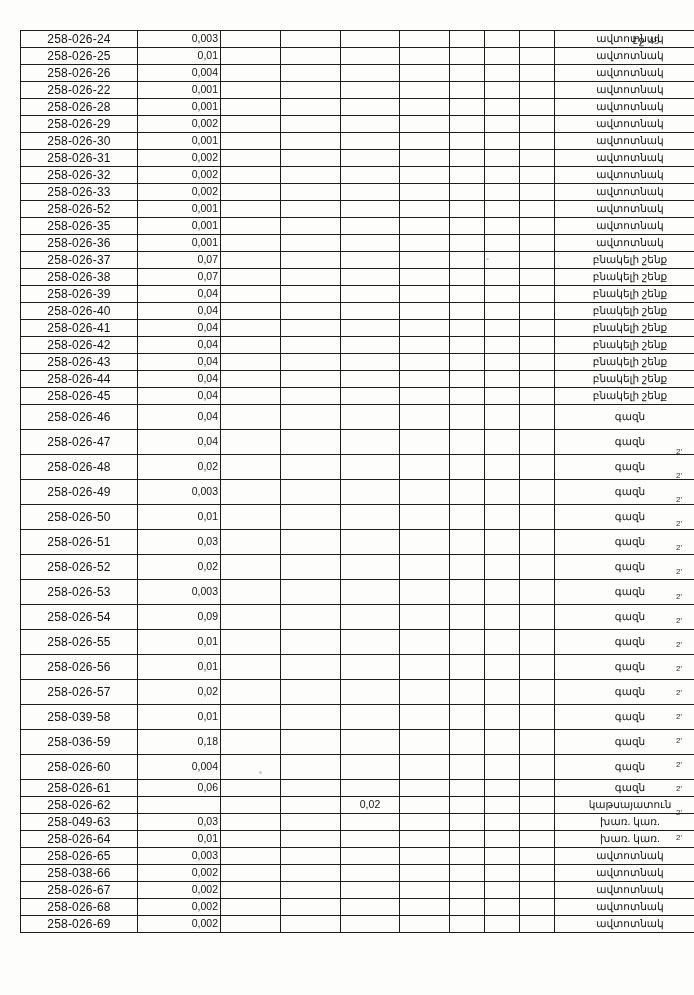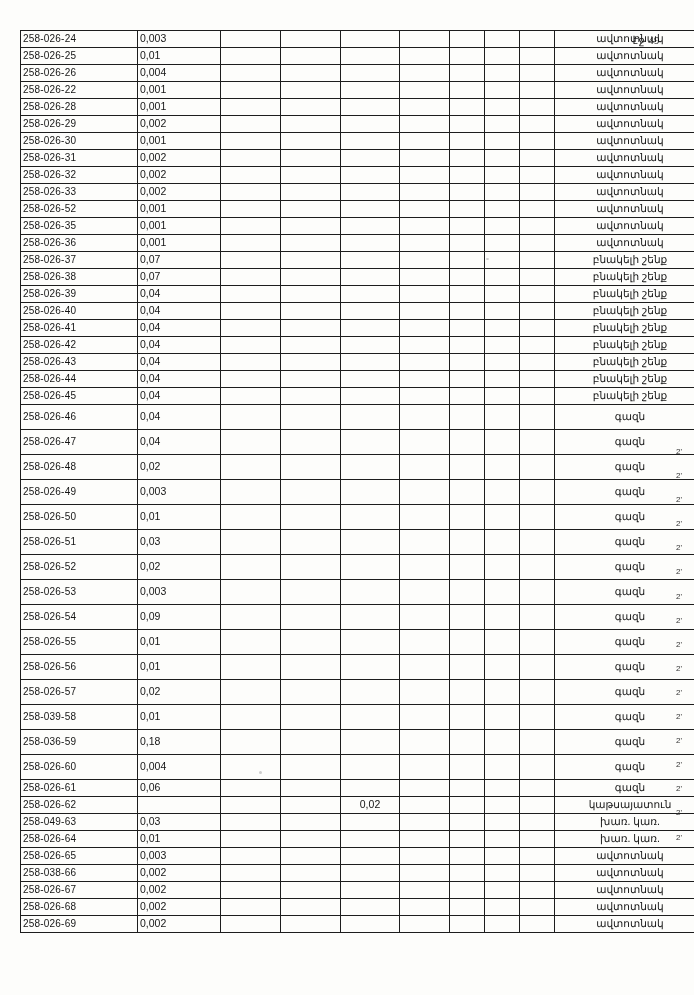--- a/index.html
+++ b/index.html
@@ -47,27 +47,28 @@
   table.reg td {
     border: 1px solid #1d1d1d;
     height: 16px;
     padding: 0 2px;
     vertical-align: middle;
     line-height: 1.05;
     color: #141414;
   }
   td.code {
     width: 112px;
+    text-align: center;
     font-family: "Liberation Sans", sans-serif;
-    font-size: 10px;
+    font-size: 12px;
     letter-spacing: 0.2px;
   }
   td.val {
     width: 78px;
-    text-align: left;
+    text-align: right;
     font-family: "Liberation Sans", sans-serif;
     font-size: 10.5px;
   }
   td.blank {
     width: 51px;
   }
   td.blank.n1 { width: 55px; }
   td.blank.n2 { width: 55px; }
   td.blank.n3 { width: 54px; }
   td.blank.n4 { width: 45px; }

